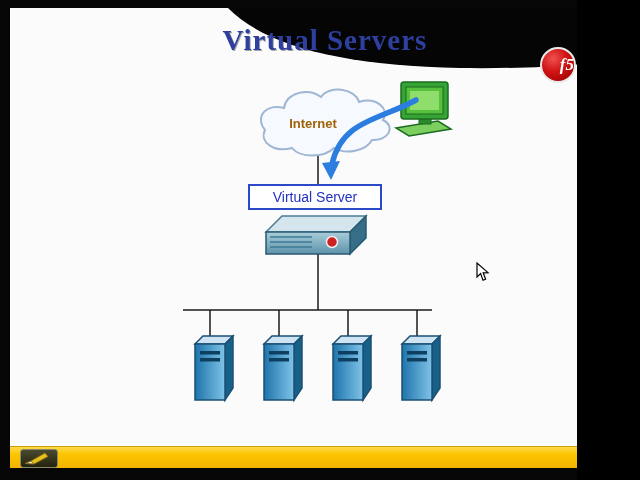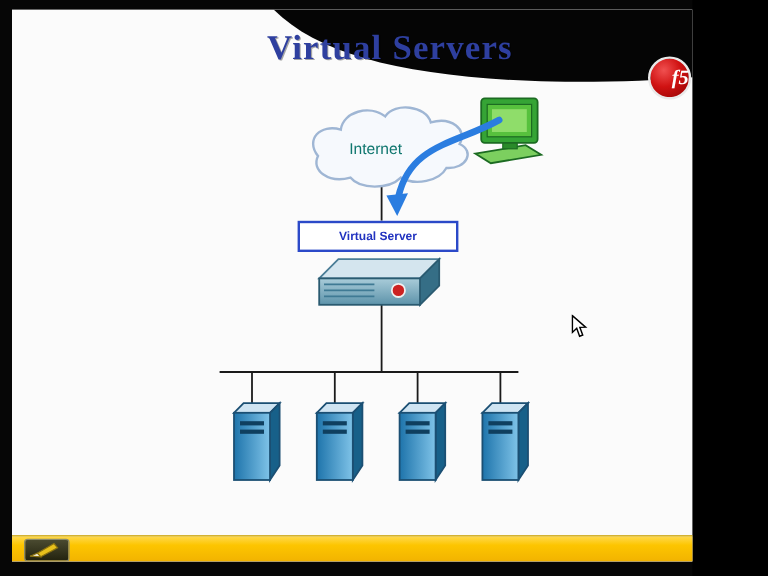--- a/index.html
+++ b/index.html
@@ -30,29 +30,29 @@
   }
   #logo span{
     font-family:"Liberation Serif",serif;font-style:italic;font-weight:bold;
     font-size:17px;color:#ffffff;
   }
   
   #diagram{position:absolute;left:0;top:0;width:620px;height:460px;z-index:1;}
   
   #internet-label{
     position:absolute;left:258px;top:108px;width:90px;z-index:2;
-    text-align:center;font-weight:normal;font-size:13px;color:#0f766e;
+    text-align:center;font-weight:bold;font-size:13px;color:#a16207;
   }
   
   #vs-box{
     position:absolute;left:238px;top:176px;width:134px;height:26px;z-index:2;
     background:#ffffff;border:2px solid #2b49c8;box-sizing:border-box;
     display:flex;align-items:center;justify-content:center;
   }
-  #vs-box span{font-weight:bold;font-size:10px;color:#2233c0;}
+  #vs-box span{font-weight:normal;font-size:14px;color:#2233c0;}
   
   #bottom-bar{
     position:absolute;left:0;bottom:0;width:620px;height:22px;z-index:5;
     background:linear-gradient(#ffd94d 0%, #fdc500 35%, #f2b300 100%);
     border-top:1px solid #c9a000;box-sizing:border-box;
   }
   #pen-button{
     position:absolute;left:10px;top:2px;width:36px;height:17px;
     background:linear-gradient(#4a4a30,#23230f);
     border:1px solid #8a8a6a;border-radius:3px;cursor:pointer;

